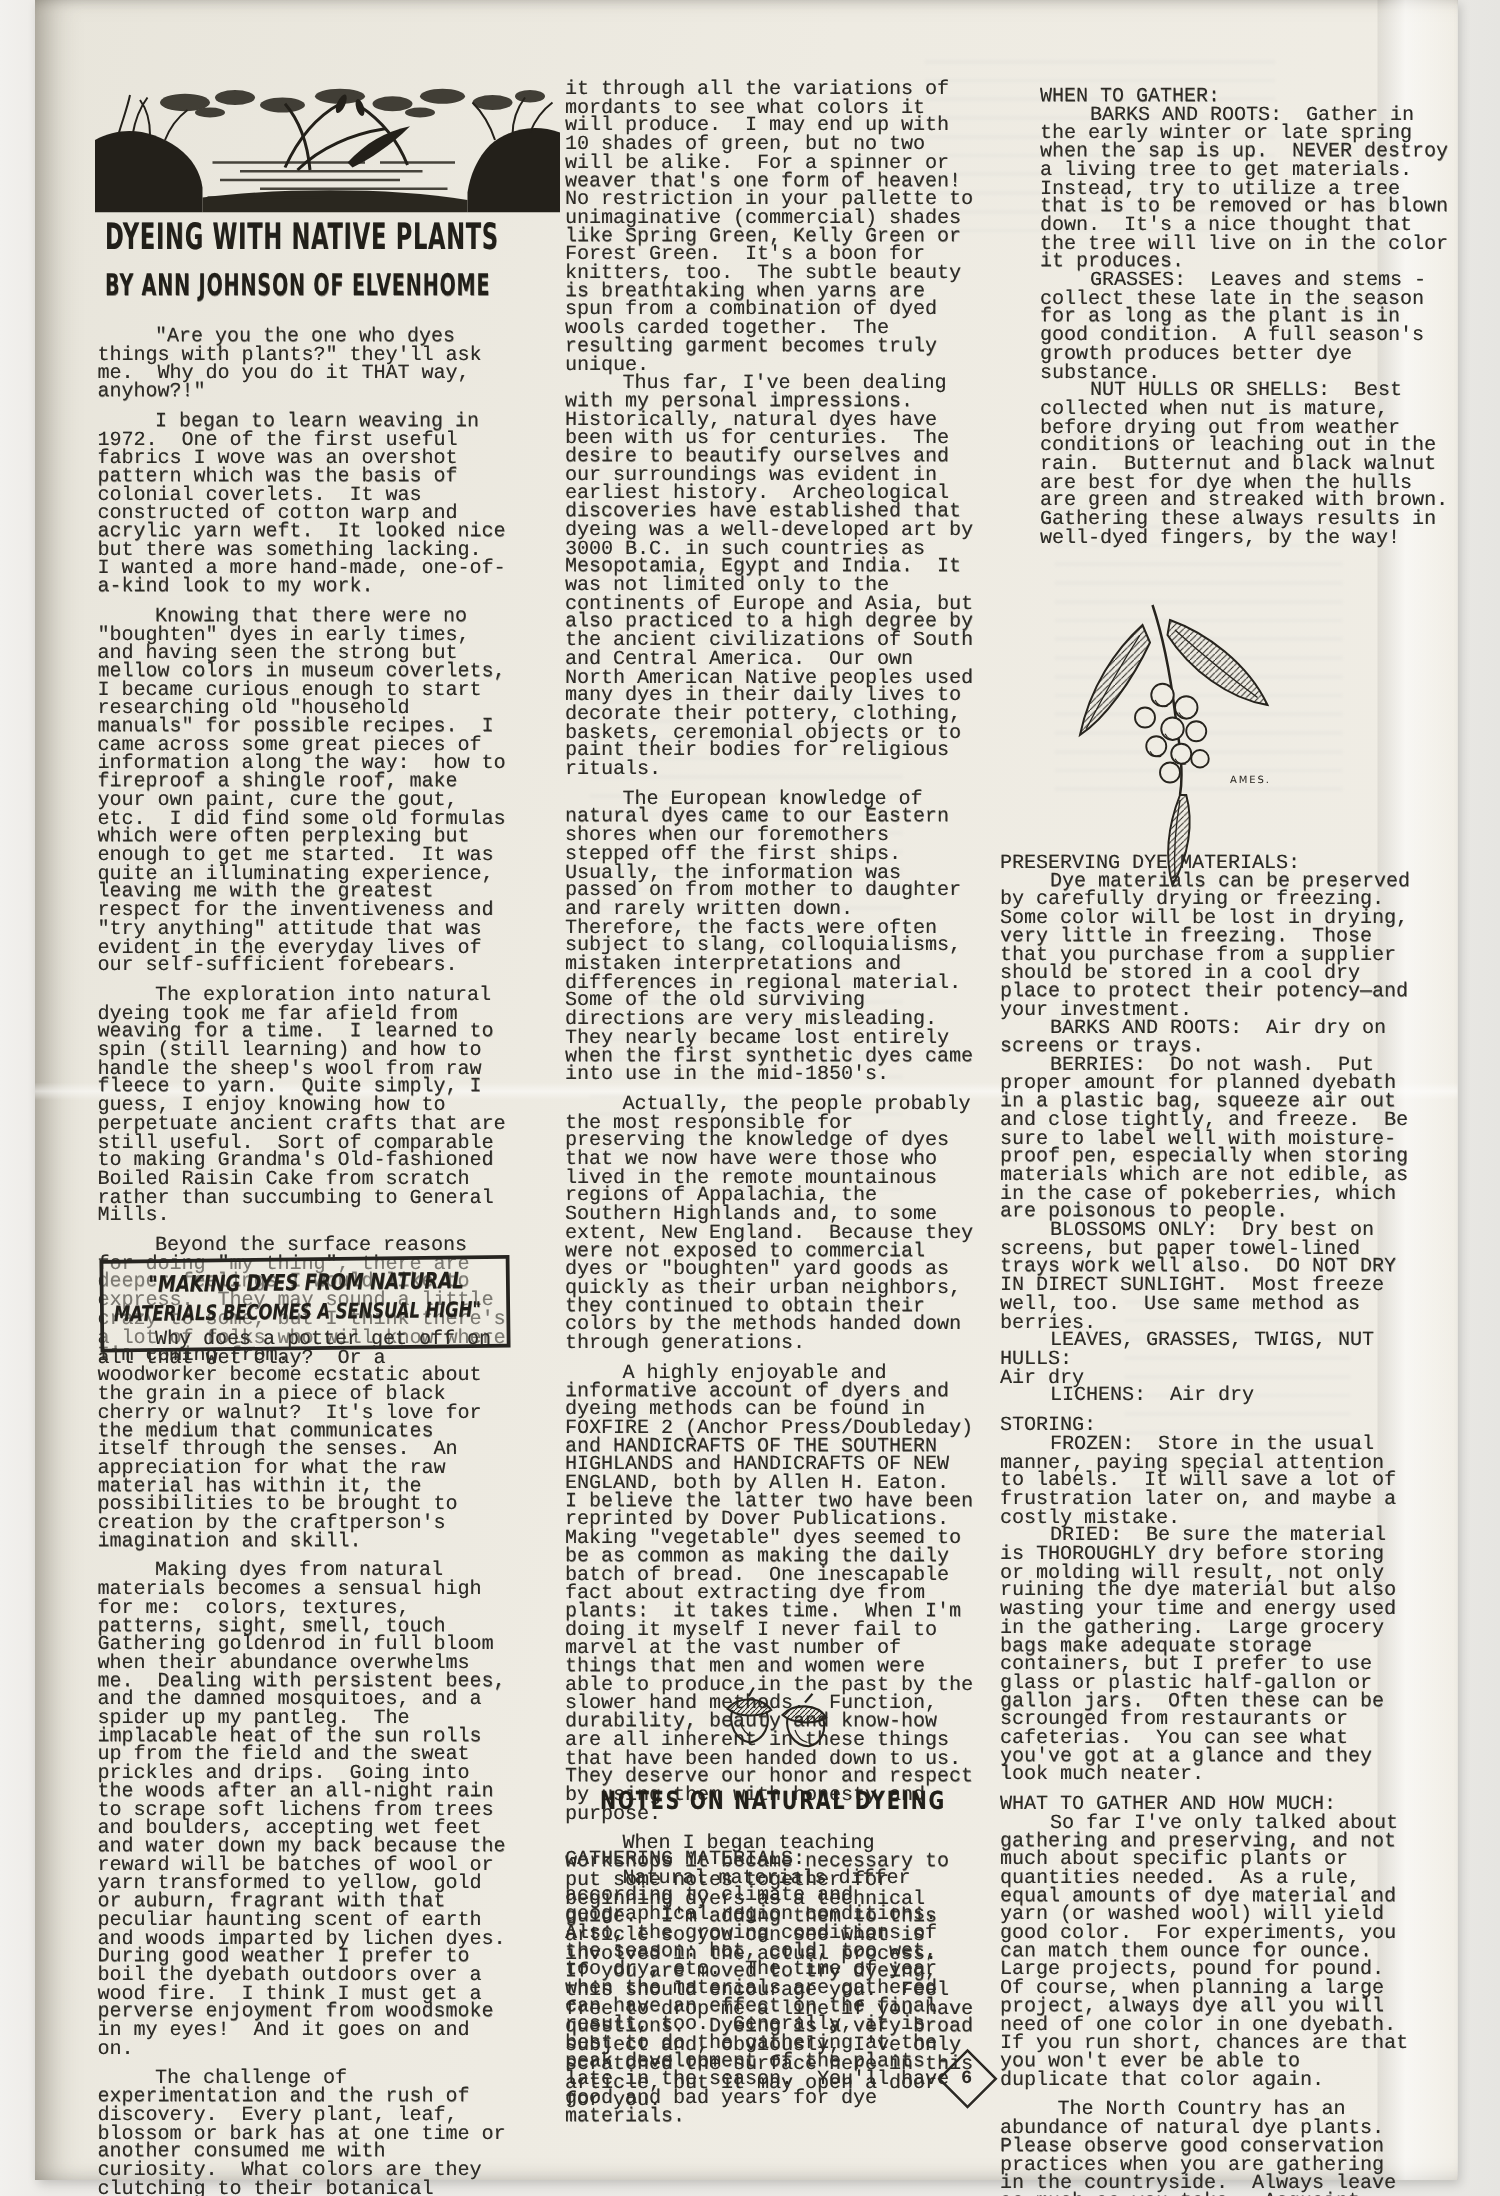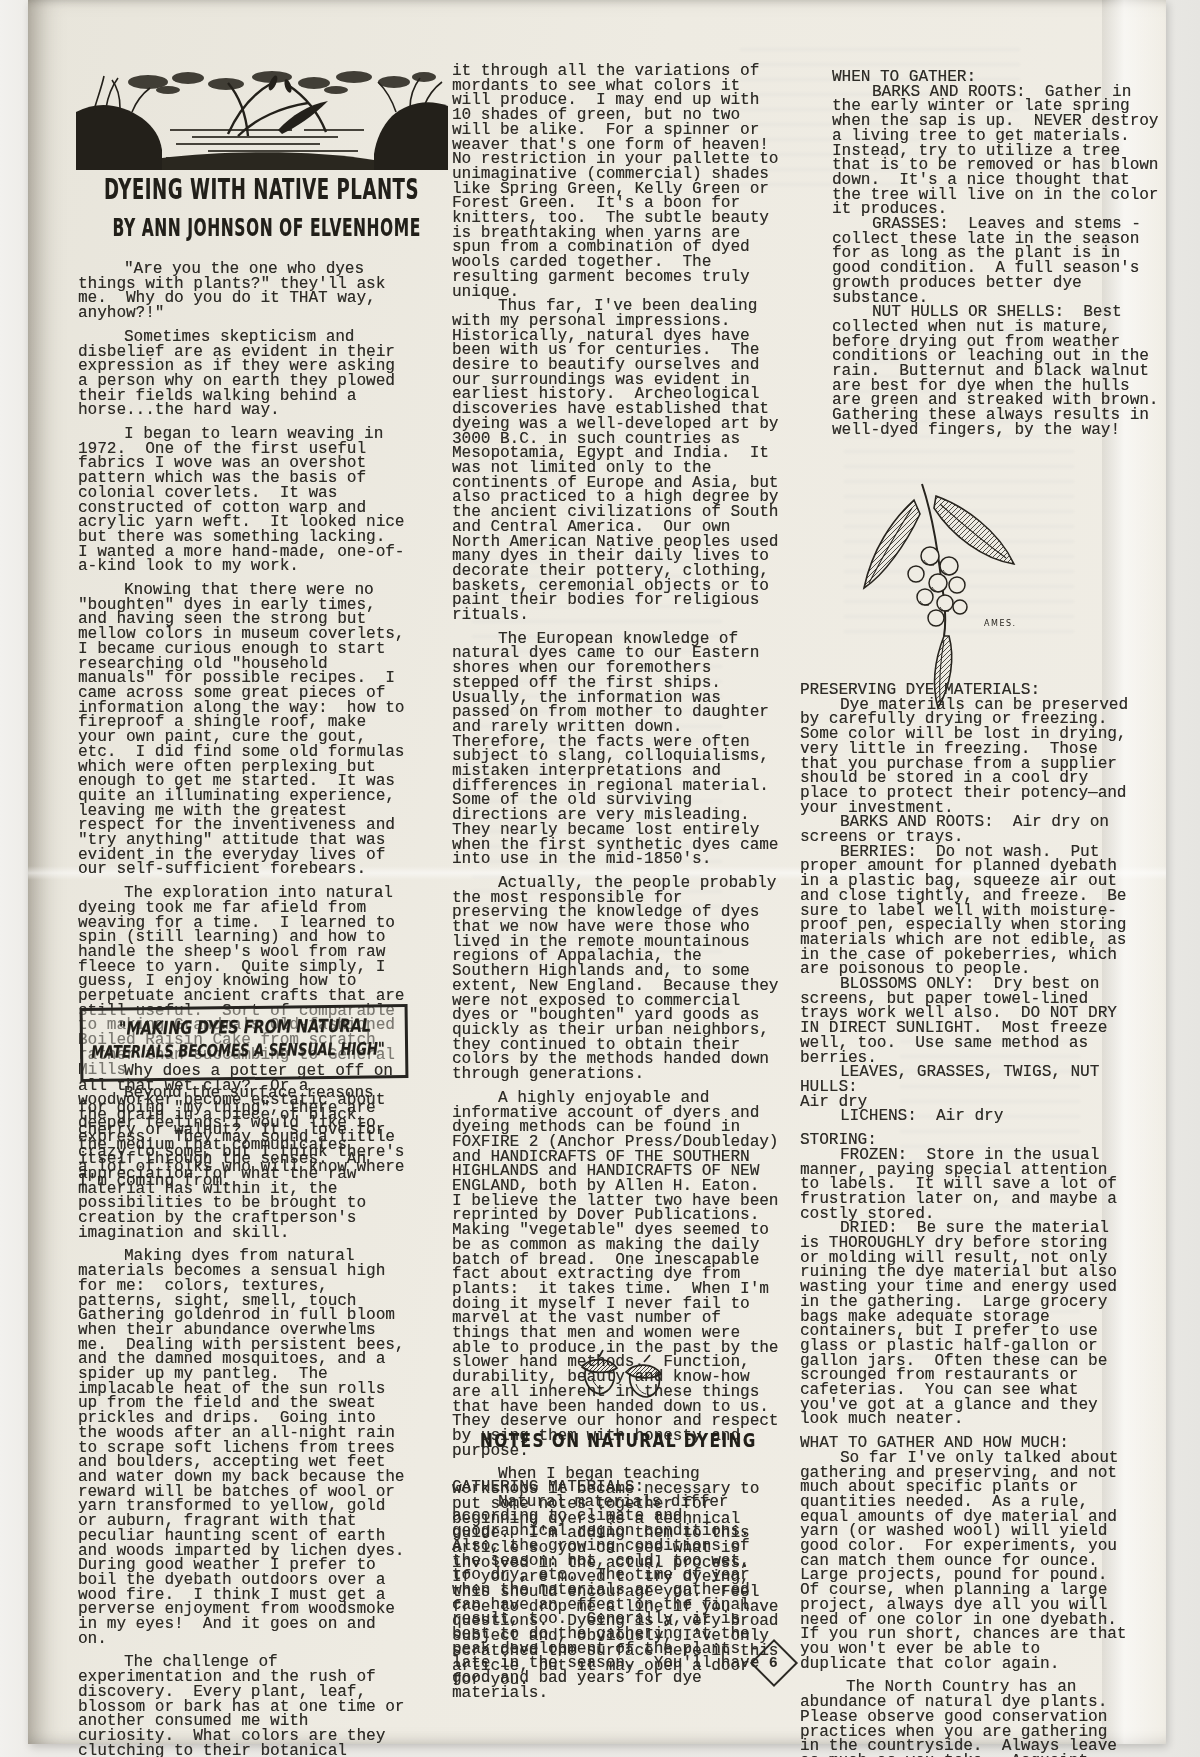--- a/index.html
+++ b/index.html
@@ -40,21 +40,21 @@
   .para0{text-indent:46px;}
   .cont {}
   .item {text-indent:40px;}
   .head {margin-top:9px;}
   .head0{}
   .hand{
     font-family:"DejaVu Sans","Liberation Sans",sans-serif;
     font-weight:bold;color:#211f19;white-space:nowrap;
     text-shadow:.4px .4px 0 rgba(33,31,25,.5);
   }
-  .masthead{position:absolute;left:76px;top:172px;text-align:center;}
+  .masthead{position:absolute;left:56px;top:172px;}
   .title-l1{font-size:29px;transform:scaleX(.62);transform-origin:left top;letter-spacing:1px;}
   .title-l2{font-size:24px;transform:scaleX(.64);transform-origin:left top;letter-spacing:1px;margin-top:8px;}
   .quote-box{
     position:absolute;left:52px;top:1006px;width:328px;height:74px;box-sizing:border-box;
     border:3.5px solid #262420;transform:rotate(-.7deg);padding:7px 6px 4px 8px;
     background:rgba(240,237,228,.4);
   }
   .q1{font-size:18px;font-style:italic;transform:scaleX(.80);transform-origin:left top;margin-left:28px;}
   .q2{font-size:17px;font-style:italic;transform:scaleX(.77);transform-origin:left top;margin-top:3px;}
   .notes-heading{position:absolute;left:452px;top:1428px;font-size:20px;transform:scaleX(.76);transform-origin:left top;letter-spacing:2px;}
@@ -134,21 +134,20 @@
     </svg>
   </div>
 
   <div class="masthead">
     <div class="hand title-l1">DYEING WITH NATIVE PLANTS</div>
     <div class="hand title-l2">BY ANN JOHNSON OF ELVENHOME</div>
   </div>
 
   <div class="coltext mono" style="left:50px;top:262px;width:328px;">
       <div class="blk para0">"Are you the one who dyes things with plants?" they'll ask me.  Why do you do it THAT way, anyhow?!"</div>
-      <div class="blk para">Sometimes skepticism and disbelief are as evident in their expression as if they were asking a person why on earth they plowed their fields walking behind a horse...the hard way.</div>
       <div class="blk para">I began to learn weaving in 1972.  One of the first useful fabrics I wove was an overshot pattern which was the basis of colonial coverlets.  It was constructed of cotton warp and acrylic yarn weft.  It looked nice but there was something lacking.  I wanted a more hand-made, one-of-a-kind look to my work.</div>
       <div class="blk para">Knowing that there were no "boughten" dyes in early times, and having seen the strong but mellow colors in museum coverlets, I became curious enough to start researching old "household manuals" for possible recipes.  I came across some great pieces of information along the way:  how to fireproof a shingle roof, make your own paint, cure the gout, etc.  I did find some old formulas which were often perplexing but enough to get me started.  It was quite an illuminating experience, leaving me with the greatest respect for the inventiveness and "try anything" attitude that was evident in the everyday lives of our self-sufficient forebears.</div>
       <div class="blk para">The exploration into natural dyeing took me far afield from weaving for a time.  I learned to spin (still learning) and how to handle the sheep's wool from raw fleece to yarn.  Quite simply, I guess, I enjoy knowing how to perpetuate ancient crafts that are still useful.  Sort of comparable to making Grandma's Old-fashioned Boiled Raisin Cake from scratch rather than succumbing to General Mills.</div>
       <div class="blk para">Beyond the surface reasons for doing "my thing", there are deeper feelings I would like to express.  They may sound a little crazy to some, but I think there's a lot of folks who will know where I'm coming from.</div>
     </div>
 
   <div class="quote-box">
     <div class="hand q1">"MAKING DYES FROM NATURAL</div>
     <div class="hand q2">MATERIALS BECOMES A SENSUAL HIGH"</div>
   </div>
@@ -243,21 +242,21 @@
   <div class="coltext mono" style="left:772px;top:683px;width:332px;">
       <div class="blk head0">PRESERVING DYE MATERIALS:</div>
       <div class="blk item">Dye materials can be preserved by carefully drying or freezing.  Some color will be lost in drying, very little in freezing.  Those that you purchase from a supplier should be stored in a cool dry place to protect their potency—and your investment.</div>
       <div class="blk item">BARKS AND ROOTS:  Air dry on screens or trays.</div>
       <div class="blk item">BERRIES:  Do not wash.  Put proper amount for planned dyebath in a plastic bag, squeeze air out and close tightly, and freeze.  Be sure to label well with moisture-proof pen, especially when storing materials which are not edible, as in the case of pokeberries, which are poisonous to people.</div>
       <div class="blk item">BLOSSOMS ONLY:  Dry best on screens, but paper towel-lined trays work well also.  DO NOT DRY IN DIRECT SUNLIGHT.  Most freeze well, too.  Use same method as berries.</div>
       <div class="blk item">LEAVES, GRASSES, TWIGS, NUT HULLS:</div>
       <div class="blk cont">Air dry</div>
       <div class="blk item">LICHENS:  Air dry</div>
       <div class="blk head">STORING:</div>
-      <div class="blk item">FROZEN:  Store in the usual manner, paying special attention to labels.  It will save a lot of frustration later on, and maybe a costly stored.</div>
+      <div class="blk item">FROZEN:  Store in the usual manner, paying special attention to labels.  It will save a lot of frustration later on, and maybe a costly mistake.</div>
       <div class="blk item">DRIED:  Be sure the material is THOROUGHLY dry before storing or molding will result, not only ruining the dye material but also wasting your time and energy used in the gathering.  Large grocery bags make adequate storage containers, but I prefer to use glass or plastic half-gallon or gallon jars.  Often these can be scrounged from restaurants or cafeterias.  You can see what you've got at a glance and they look much neater.</div>
       <div class="blk head">WHAT TO GATHER AND HOW MUCH:</div>
       <div class="blk item">So far I've only talked about gathering and preserving, and not much about specific plants or quantities needed.  As a rule, equal amounts of dye material and yarn (or washed wool) will yield good color.  For experiments, you can match them ounce for ounce.  Large projects, pound for pound.  Of course, when planning a large project, always dye all you will need of one color in one dyebath.  If you run short, chances are that you won't ever be able to duplicate that color again.</div>
       <div class="blk para">The North Country has an abundance of natural dye plants.  Please observe good conservation practices when you are gathering in the countryside.  Always leave as much as you take.  Acquaint yourself with the wild plants that are protected by law.  Never take plants from a State or National</div>
     </div>
 
   <div class="pagenum">
     <span>6</span>
   </div>
 

